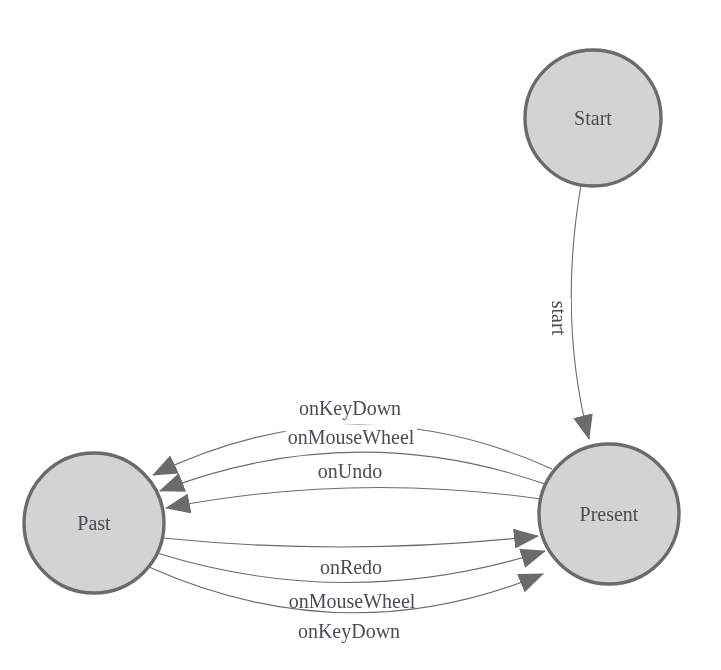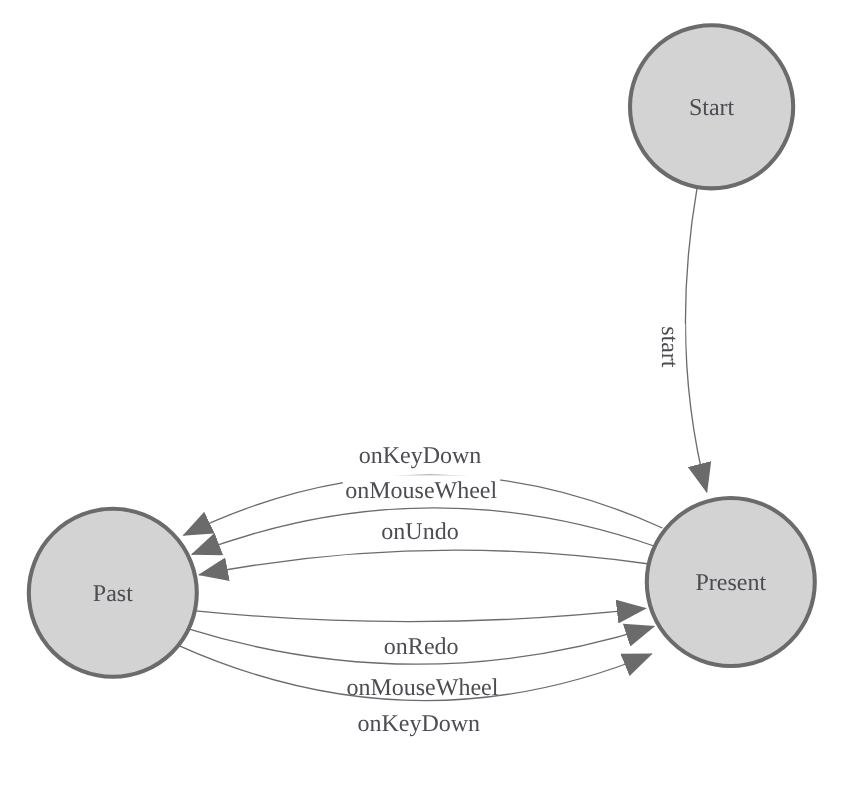--- a/index.html
+++ b/index.html
@@ -7,20 +7,21 @@
     padding: 0;
     background: #ffffff;
     width: 721px;
     height: 670px;
     overflow: hidden;
   }
   #diagram-wrap {
     position: relative;
     width: 721px;
     height: 499px;
+    margin-top: 29px;
   }
   svg text {
     font-family: "Liberation Serif", "DejaVu Serif", serif;
     user-select: none;
   }
   .node-label {
     font-size: 20px;
     fill: #4c4c52;
   }
   .edge-label {

